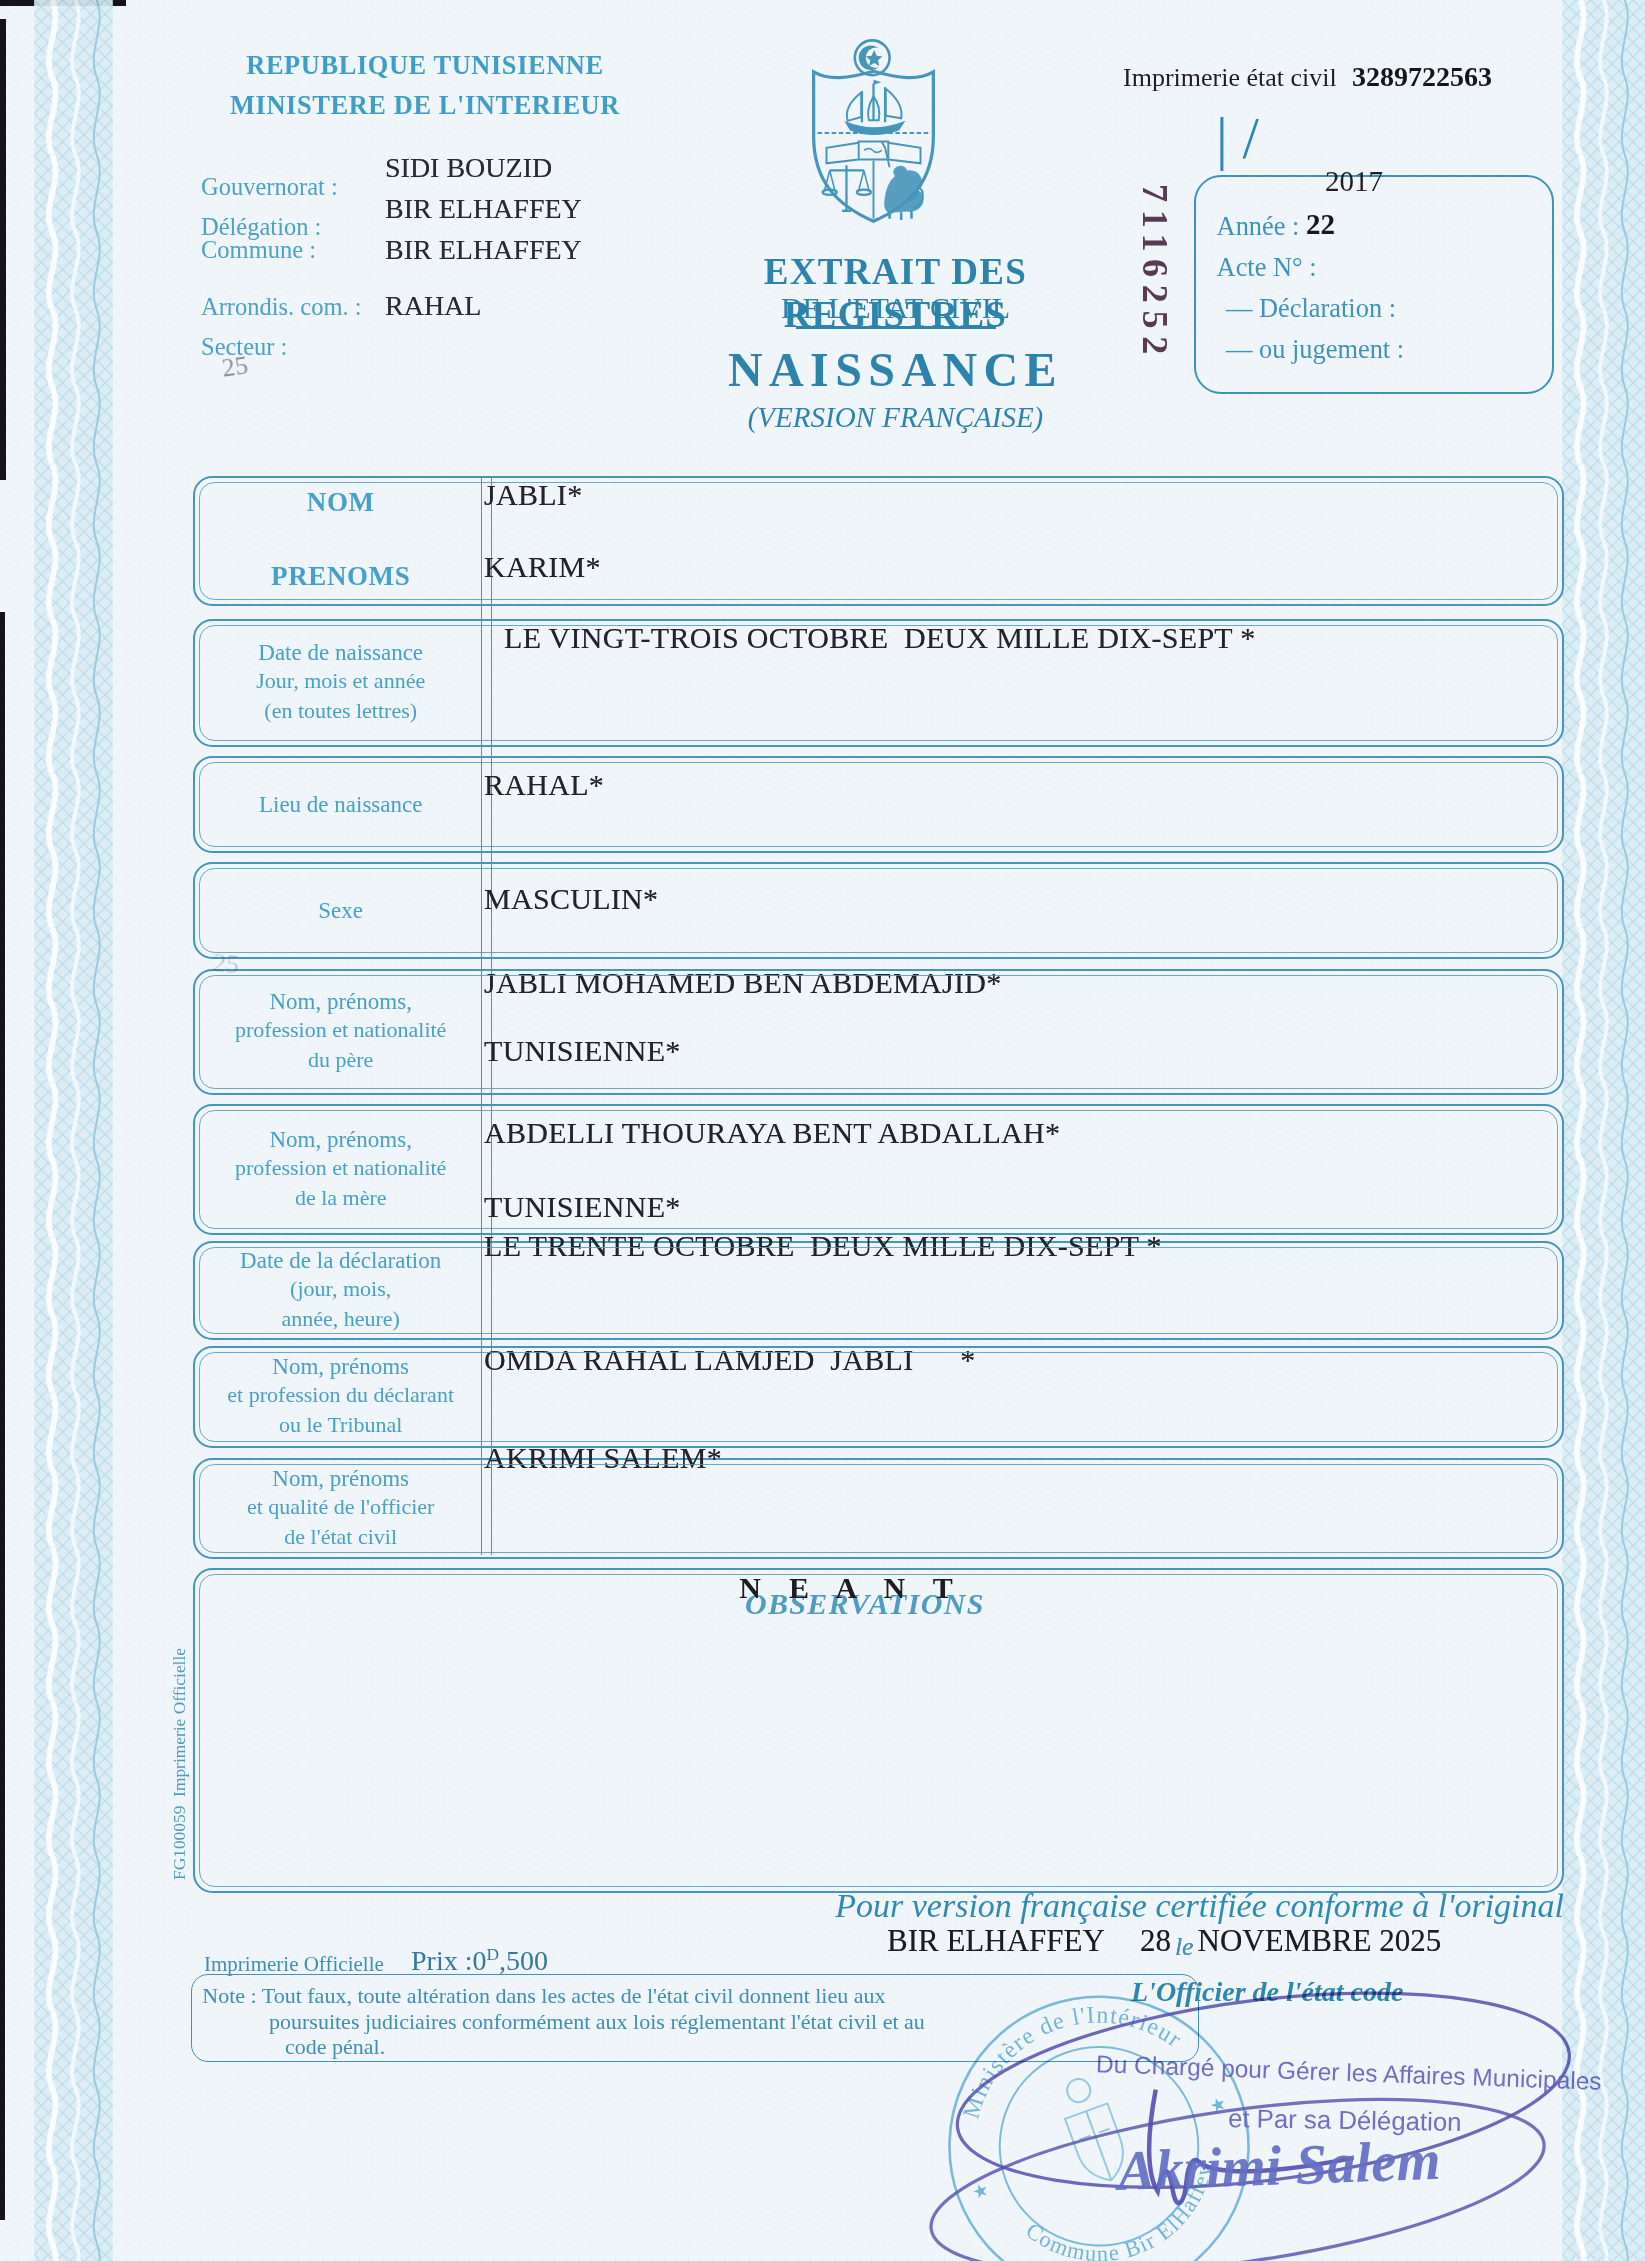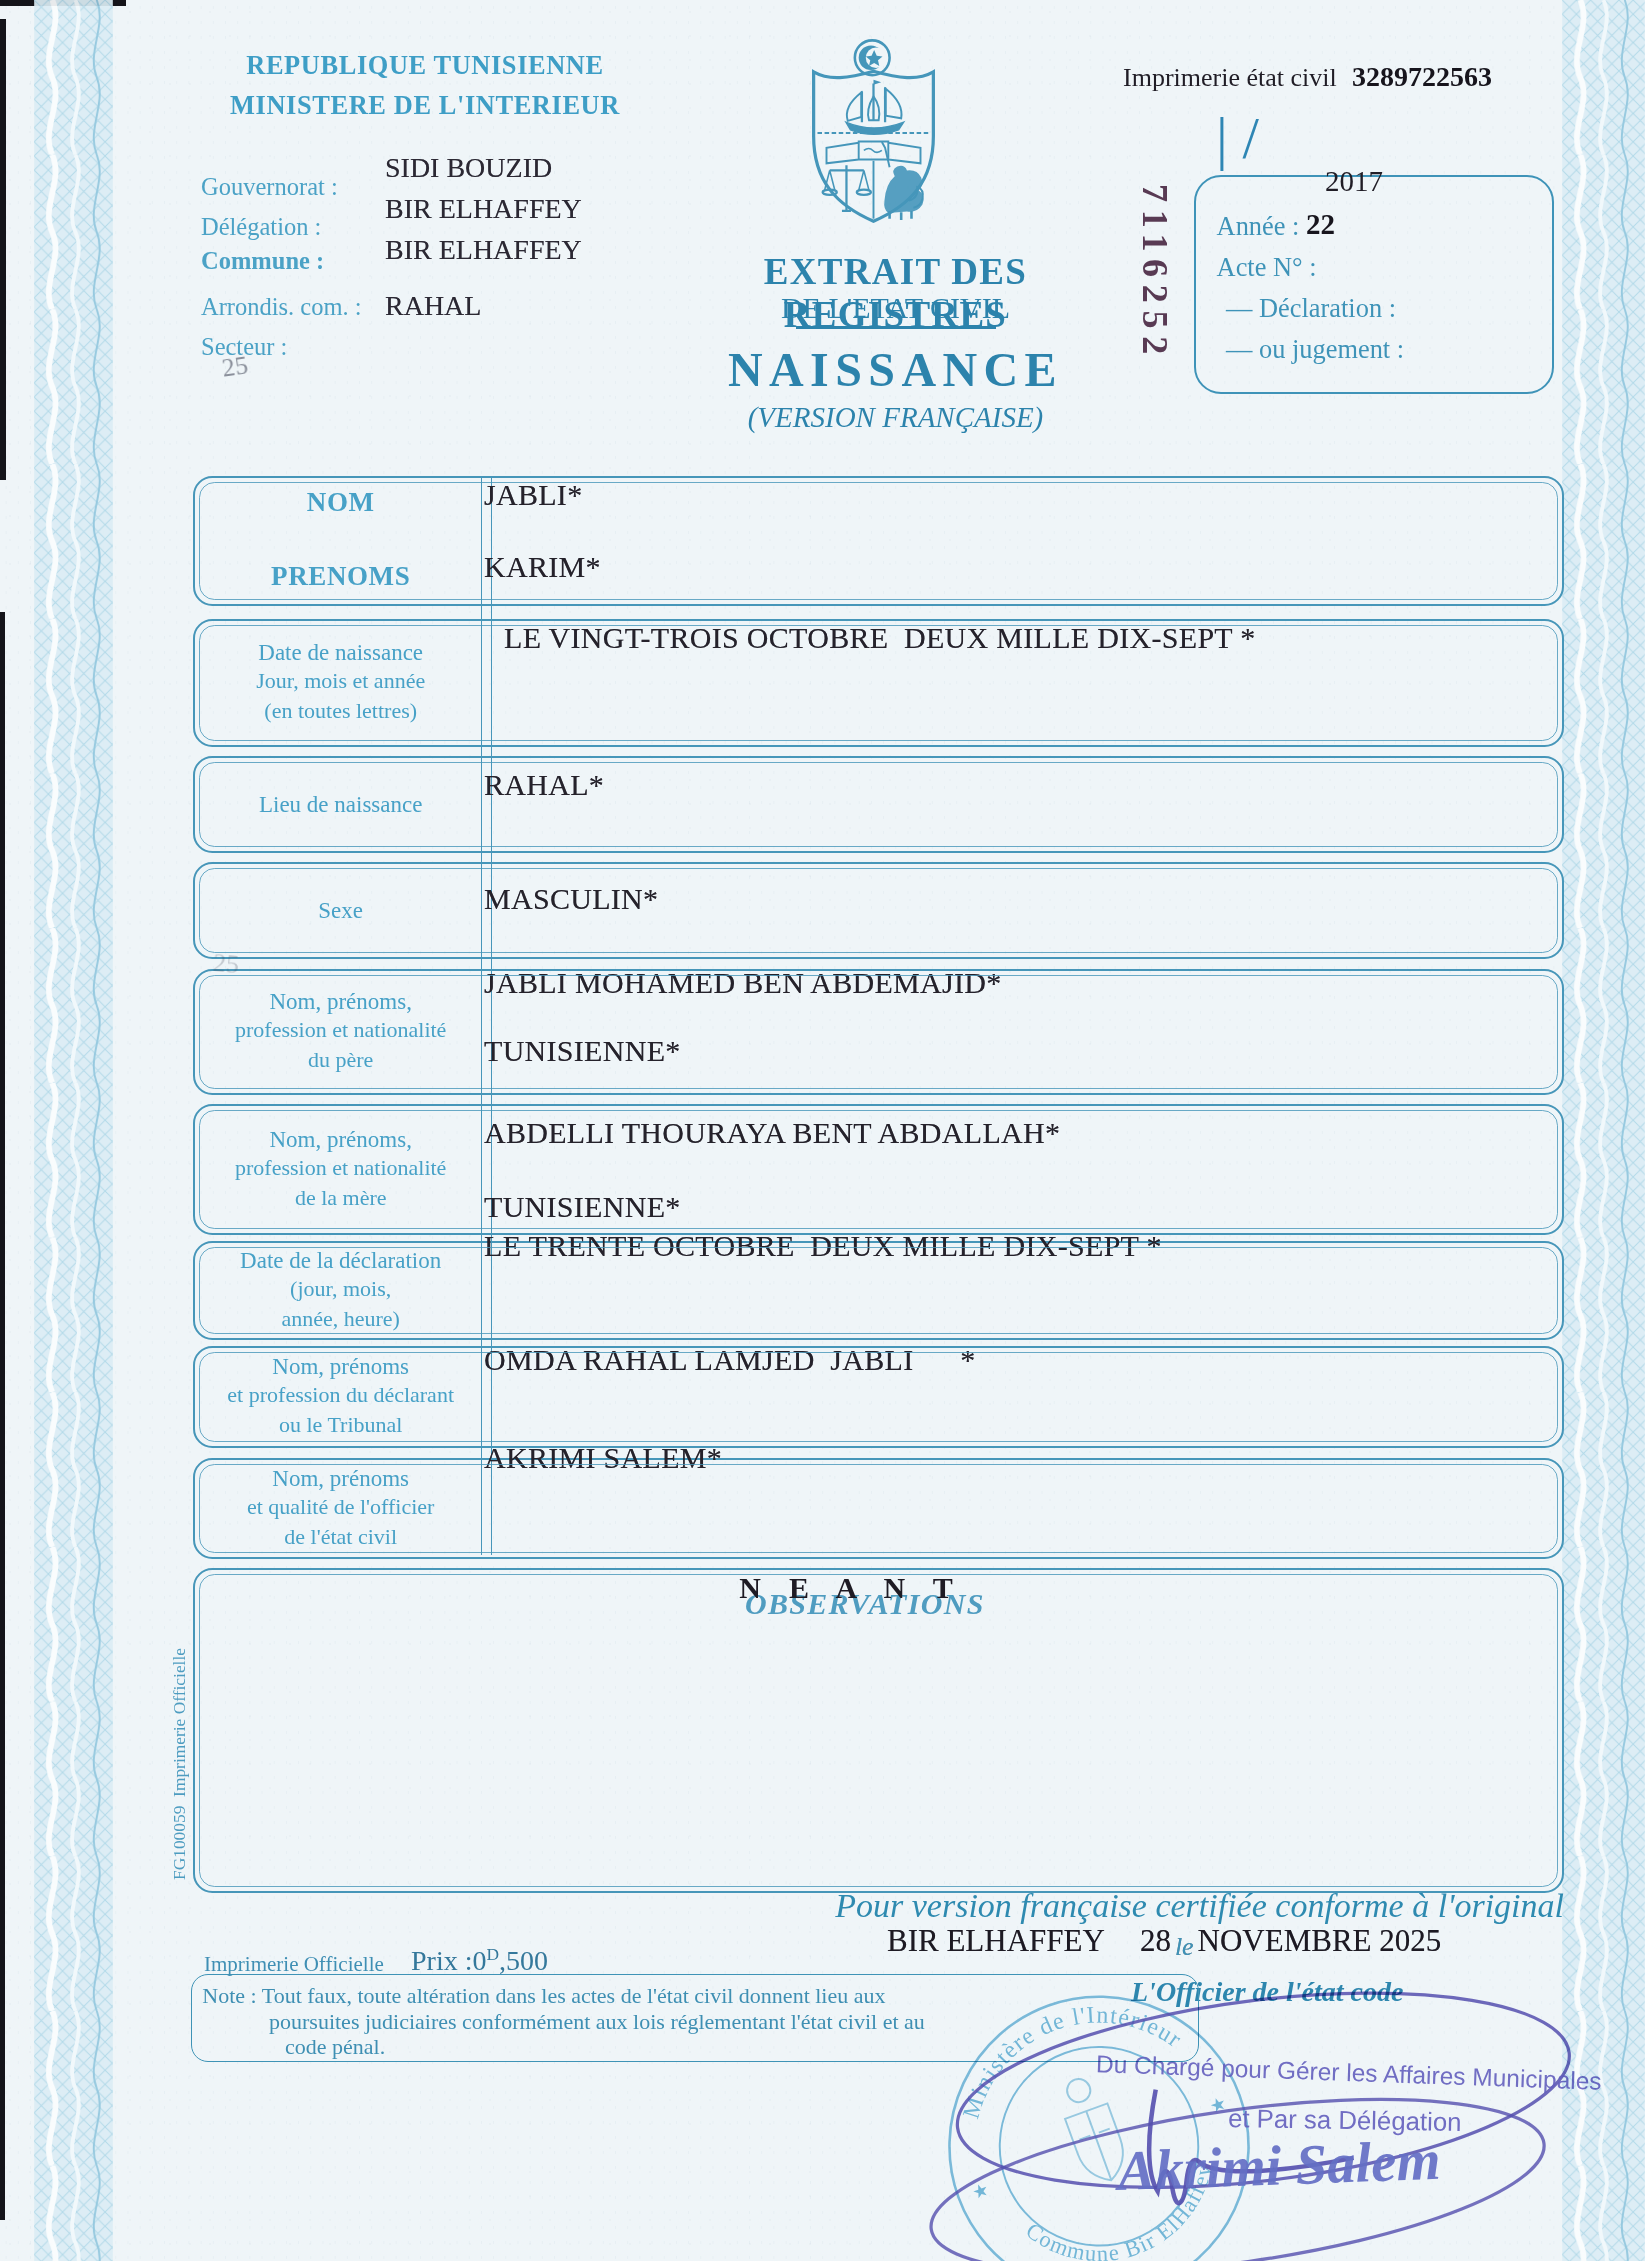--- a/index.html
+++ b/index.html
@@ -112,21 +112,21 @@
     <rect width="128" height="3508" fill="#DCEDF5"></rect>
     <rect width="128" height="3508" fill="url(#xh)"></rect>
     <rect width="128" height="3508" fill="url(#wv)"></rect>
   </svg>
 
   <div class="ministry" style="top:50px;">REPUBLIQUE TUNISIENNE</div>
   <div class="ministry" style="top:90px;">MINISTERE DE L'INTERIEUR</div>
 
   <div class="rg-label" style="top:173px;">Gouvernorat :</div>
   <div class="rg-label" style="top:213px;">Délégation :</div>
-  <div class="rg-label" style="top:247px;font-weight:bold;">Commune :</div>
+  <div class="rg-label" style="top:236px;">Commune :</div>
   <div class="rg-label" style="top:293px;">Arrondis. com. :</div>
   <div class="rg-label" style="top:333px;">Secteur :</div>
   <div class="rg-val" style="top:152px;">SIDI BOUZID</div>
   <div class="rg-val" style="top:193px;">BIR ELHAFFEY</div>
   <div class="rg-val" style="top:234px;">BIR ELHAFFEY</div>
   <div class="rg-val" style="top:290px;">RAHAL</div>
 
   <svg class="abs" style="left:807px;top:32px;" width="133" height="197" viewBox="0 0 206 306">
     <g stroke="#4596BA" fill="none" stroke-width="3.5">
       <circle cx="101" cy="40" r="27" stroke-width="4"></circle>

